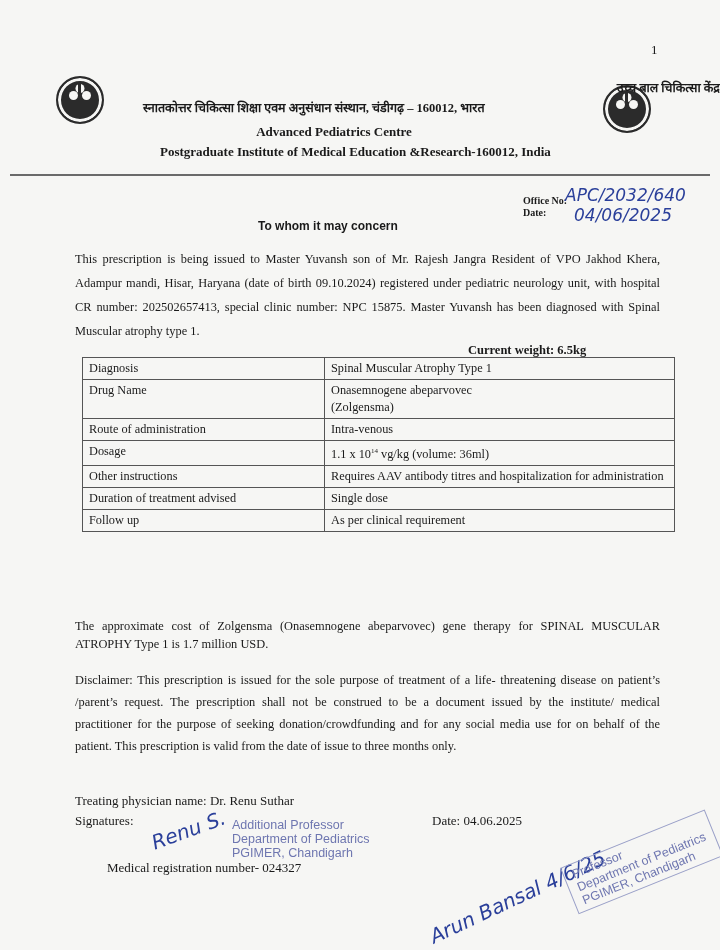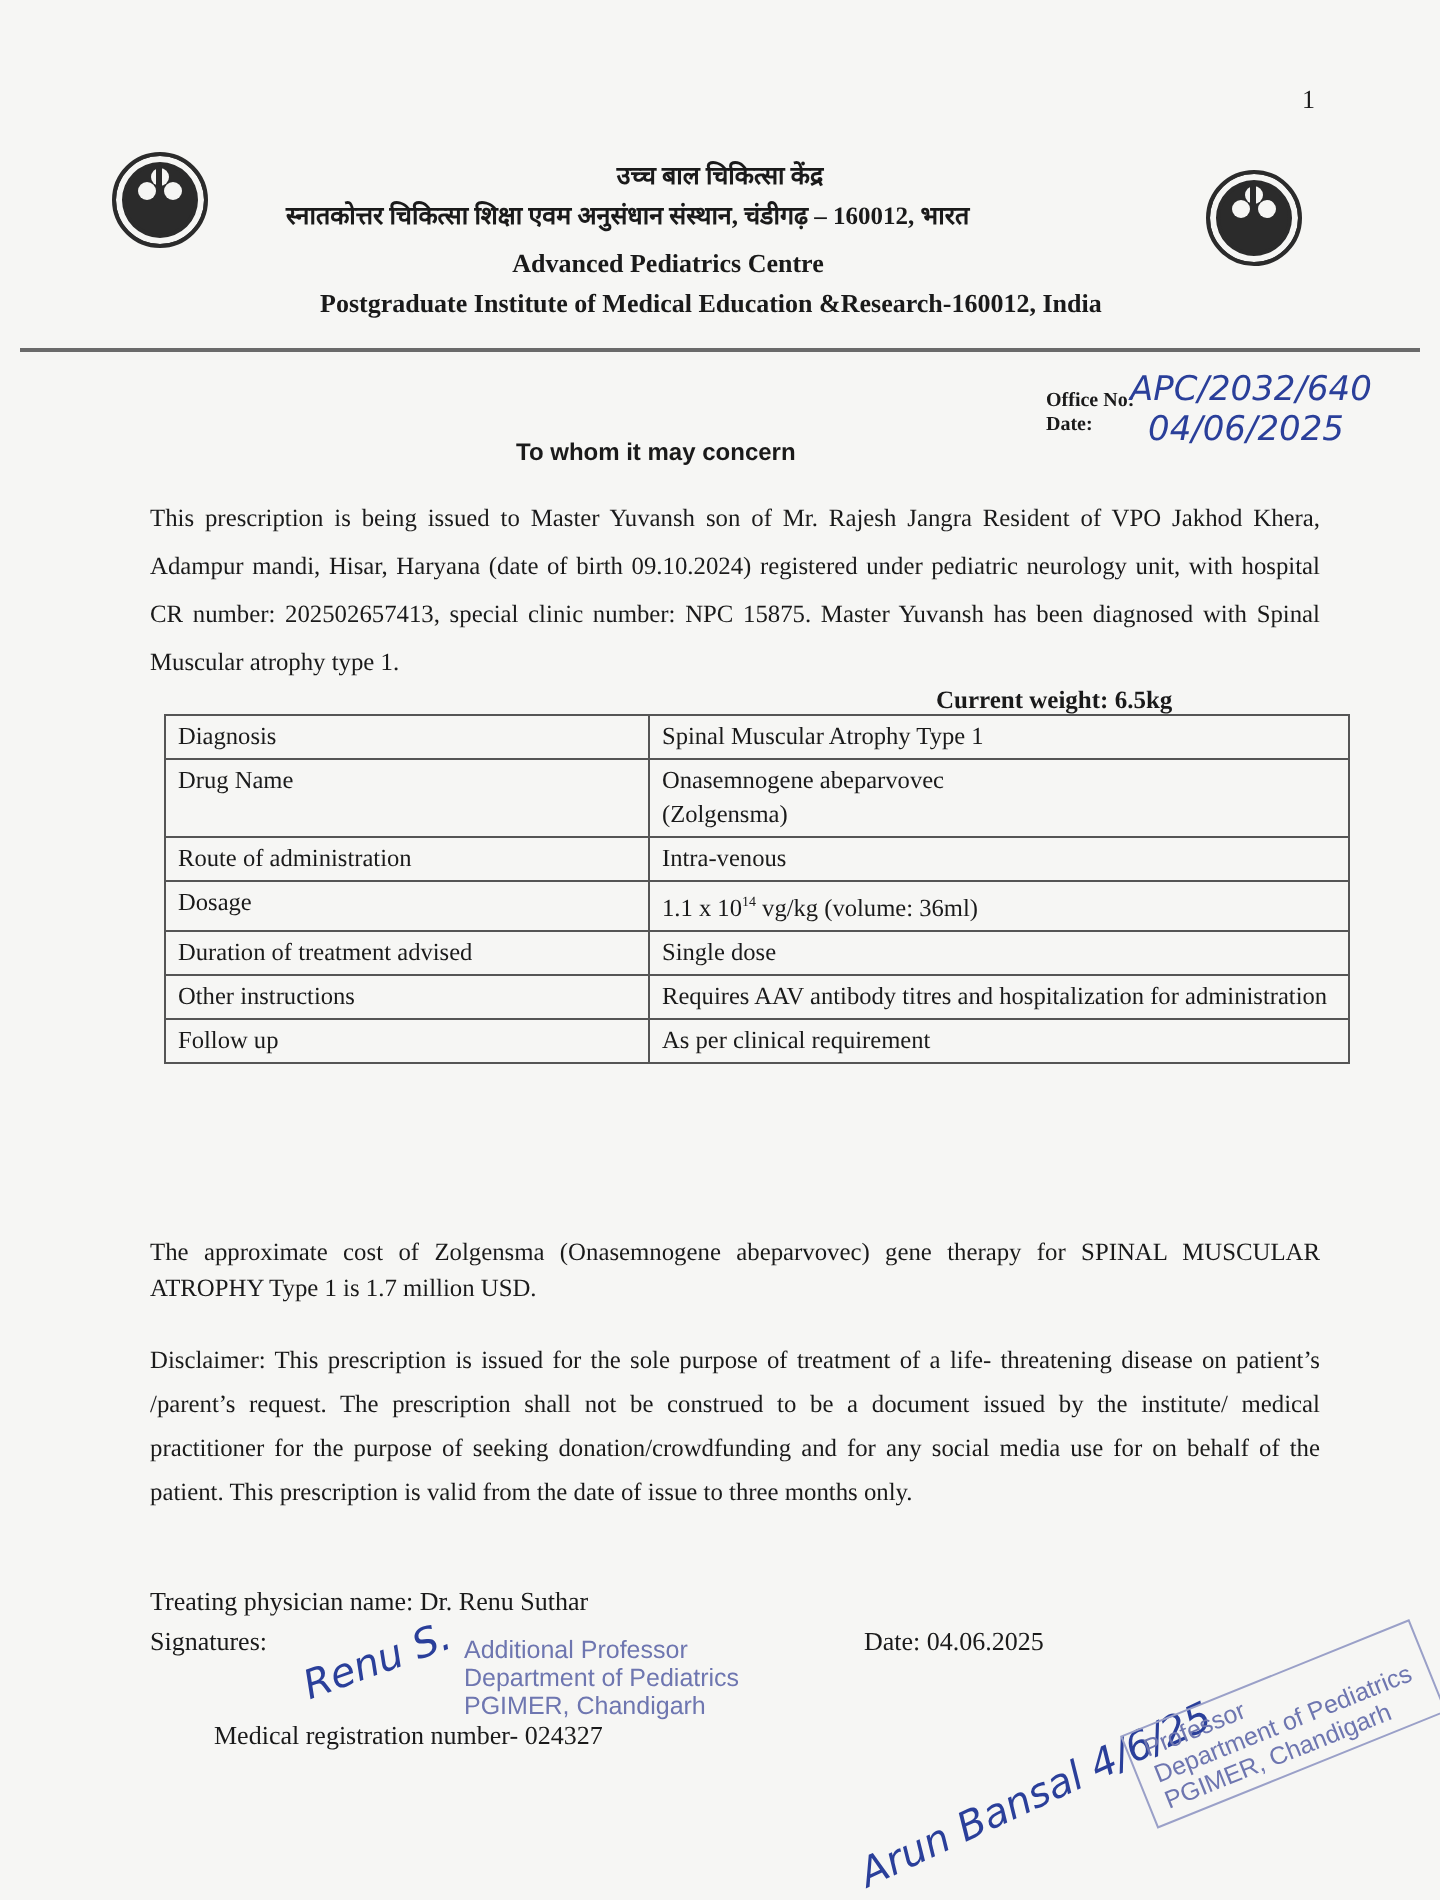--- a/index.html
+++ b/index.html
@@ -19,21 +19,21 @@
   .logo::before {
     content: ""; position: absolute; left: 11px; top: 13px; width: 9px; height: 9px;
     border-radius: 50%; background: #f6f6f4;
     box-shadow: 13px 0 0 #f6f6f4, 6.5px -7px 0 #f6f6f4;
   }
   .logo::after {
     content: ""; position: absolute; left: 20px; top: 6px; width: 3px; height: 28px; background: #2b2b2b;
   }
   .logo-left { left: 56px; top: 76px; }
   .logo-right { left: 603px; top: 85px; }
-  .hi-1 { position: absolute; top: 79px; left: 0; width: 720px; text-align: center; font-size: 12.5px; font-weight: bold; }
+  .hi-1 { position: absolute; top: 79px; left: 0; width: 720px; text-align: right; font-size: 12.5px; font-weight: bold; }
   .hi-2 { position: absolute; top: 99px; left: 143px; font-size: 12.5px; font-weight: bold; }
   .en-1 { position: absolute; top: 124px; left: 0; width: 668px; text-align: center; font-size: 13px; font-weight: bold; }
   .en-2 { position: absolute; top: 144px; left: 160px; font-size: 13px; font-weight: bold; text-align: center; }
   .rule { position: absolute; top: 174px; left: 10px; width: 700px; height: 2px; background: #6a6a6a; }
   .office { position: absolute; left: 523px; top: 195px; font-size: 10px; font-weight: bold; line-height: 12px; }
   .hand { font-family: "DejaVu Sans", sans-serif; font-style: italic; color: #2a3f9a; }
   .office-no-val { position: absolute; left: 565px; top: 185px; font-size: 17px; }
   .date-val { position: absolute; left: 574px; top: 205px; font-size: 17px; }
   .to-whom { position: absolute; left: 258px; top: 219px; font-family: "Liberation Sans", sans-serif; font-weight: bold; font-size: 12px; }
   .para { position: absolute; left: 75px; width: 585px; font-size: 12.4px; line-height: 24px; text-align: justify; }
@@ -101,26 +101,26 @@
   </tr>
   <tr>
     <td class="k">Route of administration</td>
     <td>Intra-venous</td>
   </tr>
   <tr>
     <td class="k">Dosage</td>
     <td><span>1.1 x 10</span><sup>14</sup><span> vg/kg (volume: 36ml)</span></td>
   </tr>
   <tr>
+    <td class="k">Other instructions</td>
+    <td>Requires AAV antibody titres and hospitalization for administration</td>
+  </tr>
+  <tr>
     <td class="k">Duration of treatment advised</td>
     <td>Single dose</td>
-  </tr>
-  <tr>
-    <td class="k">Other instructions</td>
-    <td>Requires AAV antibody titres and hospitalization for administration</td>
   </tr>
   <tr>
     <td class="k">Follow up</td>
     <td>As per clinical requirement</td>
   </tr>
 </tbody>
   </table>
 
 <div class="para cost">The approximate cost of Zolgensma (Onasemnogene abeparvovec) gene therapy for SPINAL MUSCULAR ATROPHY Type 1 is 1.7 million USD.</div>
 

